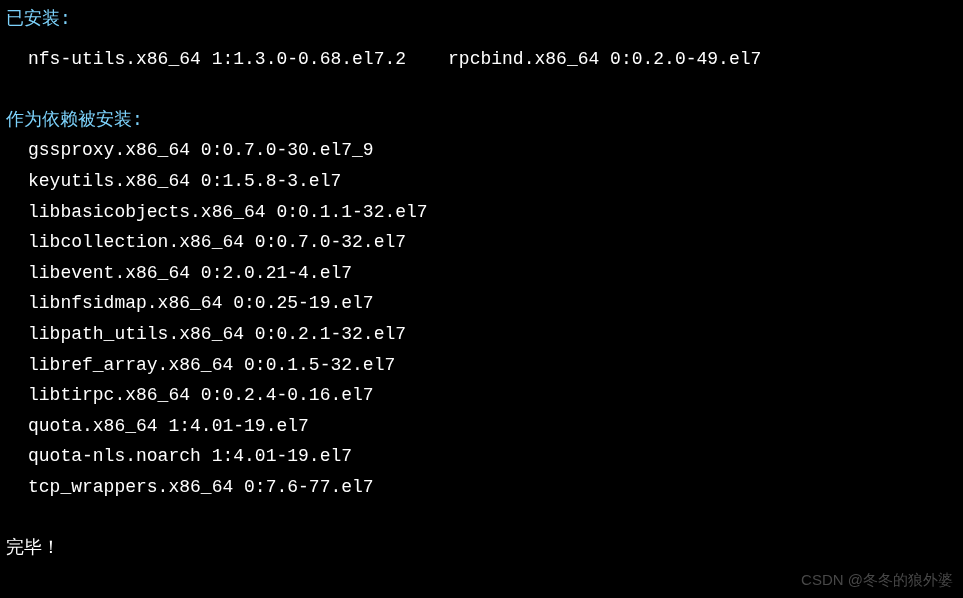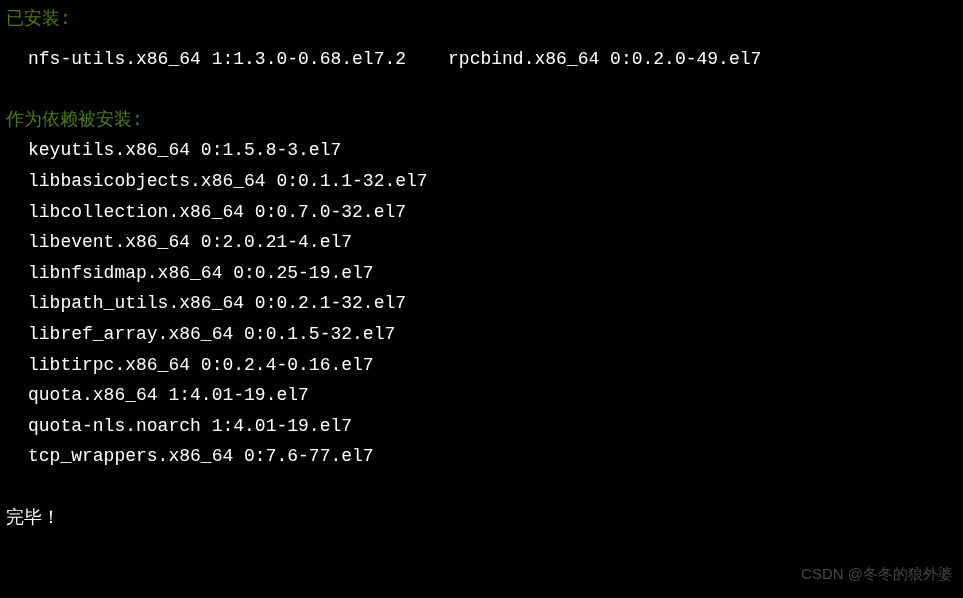--- a/index.html
+++ b/index.html
@@ -13,21 +13,21 @@
       font-family: "Consolas", "Monaco", "Courier New", monospace;
       font-size: 18px;
       line-height: 1.7;
       padding: 4px 6px;
       width: 963px;
       height: 598px;
       overflow: hidden;
       position: relative;
     }
     .section-header {
-      color: #4d7c0f;
+      color: #7dd3fc;
     }
     .package-list {
       padding-left: 22px;
     }
     .package-item {
       white-space: nowrap;
     }
     .installed-row {
       padding-left: 22px;
       white-space: nowrap;
@@ -36,40 +36,41 @@
     .gap {
       display: inline-block;
       width: 42px;
     }
     .blank-line {
       height: 1.7em;
     }
     .watermark {
       position: absolute;
       right: 10px;
-      bottom: 12px;
+      bottom: 6px;
       color: #5a5a5a;
       font-size: 15px;
       font-family: sans-serif;
       opacity: 0.8;
     }
   </style>
 </head>
 <body>
 
 <div>
   <div class="section-header">已安装:</div>
   <div class="installed-row">
     <span>nfs-utils.x86_64 1:1.3.0-0.68.el7.2</span><span class="gap"></span><span>rpcbind.x86_64 0:0.2.0-49.el7</span>
   </div>
 
   <div class="blank-line"></div>
 
   <div class="section-header">作为依赖被安装:</div>
   <div class="package-list">
+    <div class="package-item">gssproxy.x86_64 0:0.7.0-30.el7_9</div>
     <div class="package-item">keyutils.x86_64 0:1.5.8-3.el7</div>
     <div class="package-item">libbasicobjects.x86_64 0:0.1.1-32.el7</div>
     <div class="package-item">libcollection.x86_64 0:0.7.0-32.el7</div>
     <div class="package-item">libevent.x86_64 0:2.0.21-4.el7</div>
     <div class="package-item">libnfsidmap.x86_64 0:0.25-19.el7</div>
     <div class="package-item">libpath_utils.x86_64 0:0.2.1-32.el7</div>
     <div class="package-item">libref_array.x86_64 0:0.1.5-32.el7</div>
     <div class="package-item">libtirpc.x86_64 0:0.2.4-0.16.el7</div>
     <div class="package-item">quota.x86_64 1:4.01-19.el7</div>
     <div class="package-item">quota-nls.noarch 1:4.01-19.el7</div>

